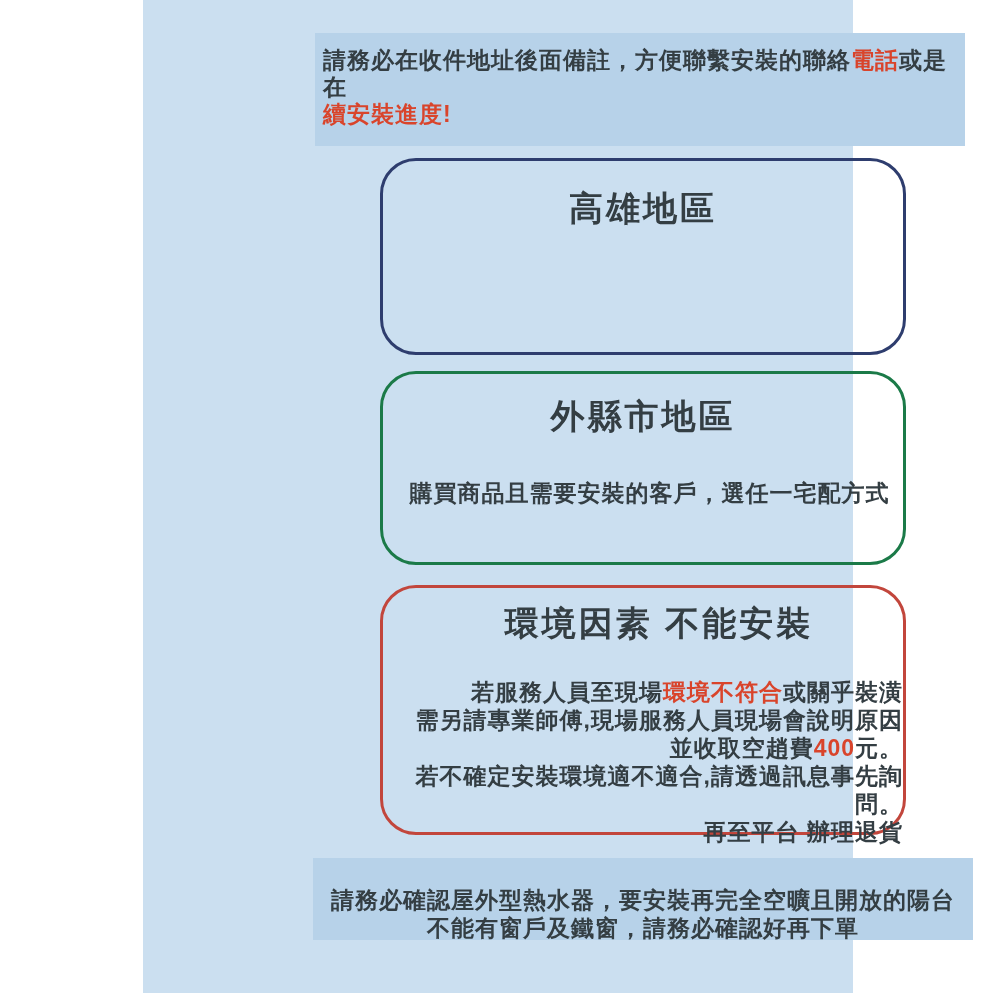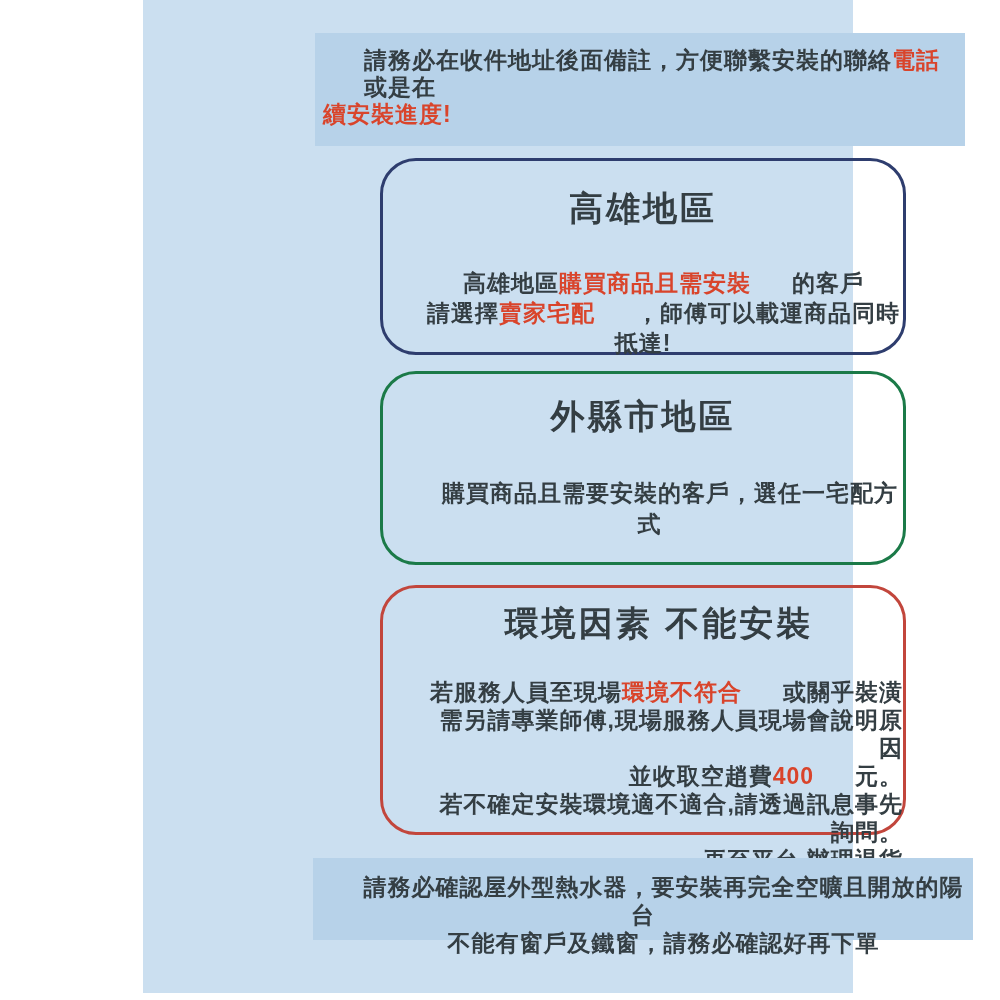--- a/index.html
+++ b/index.html
@@ -31,21 +31,21 @@
     left: 172px; top: 33px;
     width: 650px; height: 113px;
     padding: 14px 8px 0 8px;
     font-size: 23px; line-height: 27px;
     letter-spacing: 1px;
     text-align: left;
   }
   .bottom-note {
     left: 170px; top: 858px;
     width: 660px; height: 82px;
-    padding-top: 15px;
+    padding-top: 28px;
     font-size: 23px; line-height: 28px;
     letter-spacing: 1px;
     text-align: center;
   }
   .card {
     position: absolute;
     left: 237px;
     width: 526px;
     box-sizing: border-box;
     border: 3px solid #000;
@@ -64,40 +64,36 @@
   .card-navy  .card-title { margin-top: 25px; }
   .card-green .card-title { margin-top: 20px; }
   .card-red   .card-title { margin-top: 13px; padding-left: 32px; }
   .card-body {
     font-size: 23px; font-weight: 600;
     letter-spacing: 1px;
   }
   .card-navy  .card-body { margin-top: 38px; line-height: 30px; }
   .card-green .card-body { margin-top: 40px; line-height: 31px; padding-left: 13px; }
   .card-red   .card-body { margin-top: 33px; line-height: 28px; text-align: right; }
-  .seg.dark { color: var(--text-dark, #343e43); margin-left: 41px; }
+  .seg.dark { color: var(--text-dark, #343e43); }
   .seg.red  { color: var(--text-red, #d9442b); }
 </style>
 </head>
 <body style="background: rgb(255, 255, 255);">
 
 <div class="page">
   <div class="panel">
 
     <div class="note top-note">
       <div class="note-line"><span class="seg dark">請務必在收件地址後面備註，方便聯繫安裝的聯絡</span><span class="seg red">電話</span><span class="seg dark">或是在</span></div>
       <div class="note-line"><span class="seg red">續安裝進度!</span></div>
     </div>
 
     <div class="card card-navy">
       <div class="card-title">高雄地區</div>
-      <div class="card-body">
-        <div class="body-line"><span class="seg dark">高雄地區</span><span class="seg red">購買商品且需安裝</span><span class="seg dark">的客戶</span></div>
-        <div class="body-line"><span class="seg dark">請選擇</span><span class="seg red">賣家宅配</span><span class="seg dark">，師傅可以載運商品同時抵達!</span></div>
-      </div>
     </div>
 
     <div class="card card-green">
       <div class="card-title">外縣市地區</div>
       <div class="card-body">
         <div class="body-line"><span class="seg dark">購買商品且需要安裝的客戶，選任一宅配方式</span></div>
       </div>
     </div>
 
     <div class="card card-red">

